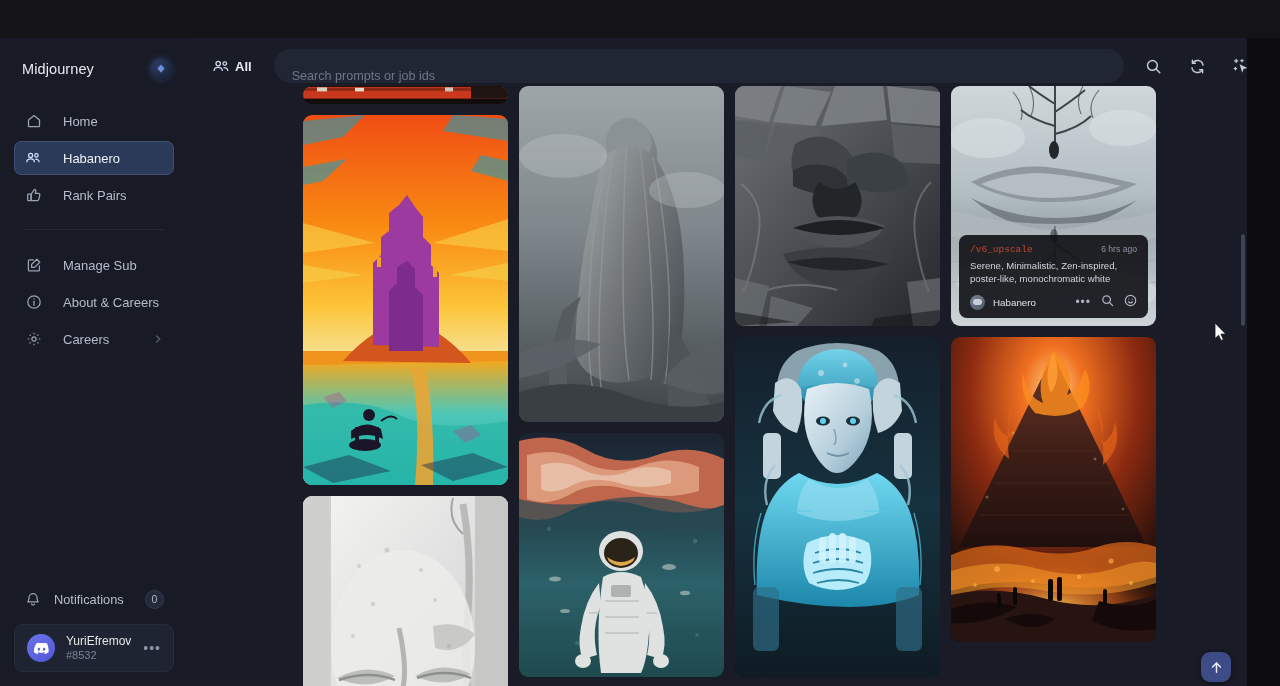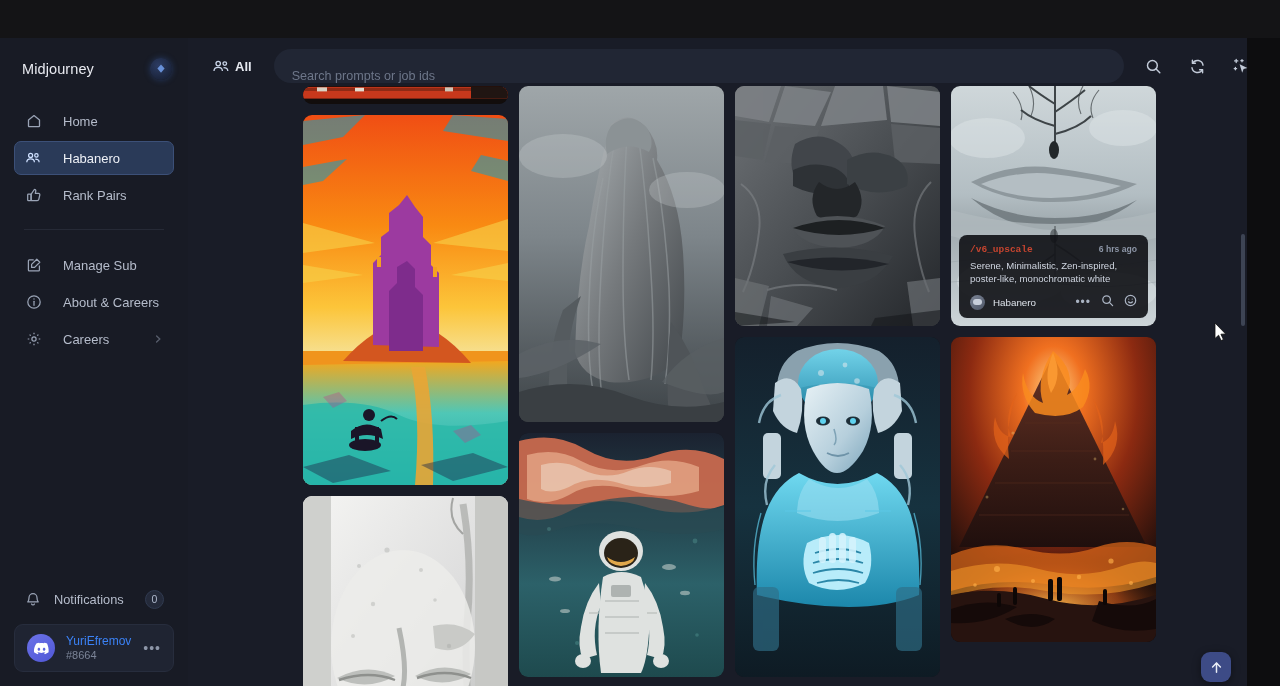--- a/index.html
+++ b/index.html
@@ -83,21 +83,21 @@
     background:#1f2432; border:1px solid #272d3d;
     display:flex; align-items:center; gap:11px; padding:0 12px;
     cursor:pointer;
   }
   #user-avatar{
     width:28px; height:28px; border-radius:50%;
     background:linear-gradient(145deg,#6b72e8,#5057d6);
     display:flex; align-items:center; justify-content:center; flex:none;
   }
   #user-meta{ line-height:1.25; }
-  #user-name{ font-size:12px; color:#3b82f6; }
+  #user-name{ font-size:12px; color:#e5e5e5; }
   #user-tag{ font-size:11px; color:#7b8497; }
   #user-dots{ margin-left:auto; color:#8d96a8; font-size:14px; letter-spacing:1px; }
 
   
   #topbar{
     position:absolute; top:0; left:188px; width:1092px; height:56px;
     display:flex; align-items:center; padding:0 24px 0 16px; gap:14px;
   }
   #filter-chip{
     display:flex; align-items:center; gap:4px; cursor:pointer;
@@ -139,21 +139,21 @@
     flex:none;
   }
   .art{ width:100%; height:100%; display:block; }
 
   
   .meta{
     position:absolute; left:8px; right:8px; bottom:8px;
     background:rgba(14,15,20,.90);
     border-radius:8px; padding:9px 11px 7px 11px;
   }
-  .meta-top{ display:flex; align-items:flex-start;font-weight:bold; }
+  .meta-top{ display:flex; align-items:flex-start; }
   .meta-cmd{ font-size:9.5px; color:#c6442f; font-family:"Liberation Mono", monospace; }
   .meta-time{ margin-left:auto; font-size:8.6px; color:#8c95a6; }
   .meta-prompt{
     margin-top:4px; font-size:9.6px; line-height:1.38; color:#cfd5e0;
   }
   .meta-foot{ display:flex; align-items:center; gap:8px; margin-top:8px; }
   .meta-av{
     width:15px; height:15px; border-radius:50%;
     background:linear-gradient(140deg,#7c8596,#4e5667);
     flex:none; position:relative; overflow:hidden;
@@ -291,21 +291,21 @@
     </div>
 
     <div id="user-card">
       <div id="user-avatar">
         <svg width="17" height="13" viewBox="0 0 17 13">
           <path d="M14.1 1.6A12 12 0 0 0 11.2.8l-.2.4c-1.6-.3-3.1-.3-4.6 0L6.2.8a12 12 0 0 0-2.9.8C1.3 4.6.8 7.5 1 10.3a12.6 12.6 0 0 0 3.7 1.9l.8-1.3c-.5-.2-.9-.4-1.3-.6l.3-.2c2.5 1.1 5.2 1.1 7.6 0l.3.2c-.4.2-.8.4-1.3.6l.8 1.3a12.6 12.6 0 0 0 3.7-1.9c.3-3.3-.5-6.1-1.5-8.7ZM5.9 8.7c-.7 0-1.3-.7-1.3-1.5s.6-1.5 1.3-1.5 1.3.7 1.3 1.5-.6 1.5-1.3 1.5Zm5.2 0c-.7 0-1.3-.7-1.3-1.5s.6-1.5 1.3-1.5 1.3.7 1.3 1.5-.6 1.5-1.3 1.5Z" fill="#fff"></path>
         </svg>
       </div>
       <div id="user-meta">
         <div id="user-name">YuriEfremov</div>
-        <div id="user-tag">#8664</div>
+        <div id="user-tag">#8532</div>
       </div>
       <div id="user-dots">•••</div>
     </div>
   </aside>
 
   <header id="topbar">
     <div id="filter-chip">
       <span class="ico" style="display:flex;">
         <svg width="19" height="17" viewBox="0 0 19 17" fill="none" stroke="#c9d4e8" stroke-width="1.3">
           <circle cx="6.2" cy="5.6" r="2.2"></circle>

